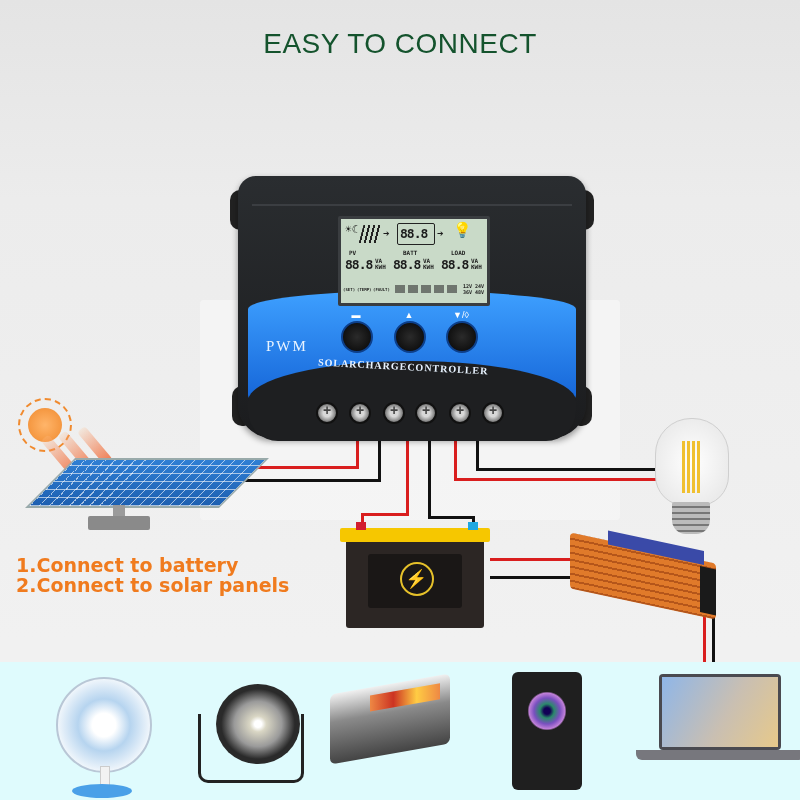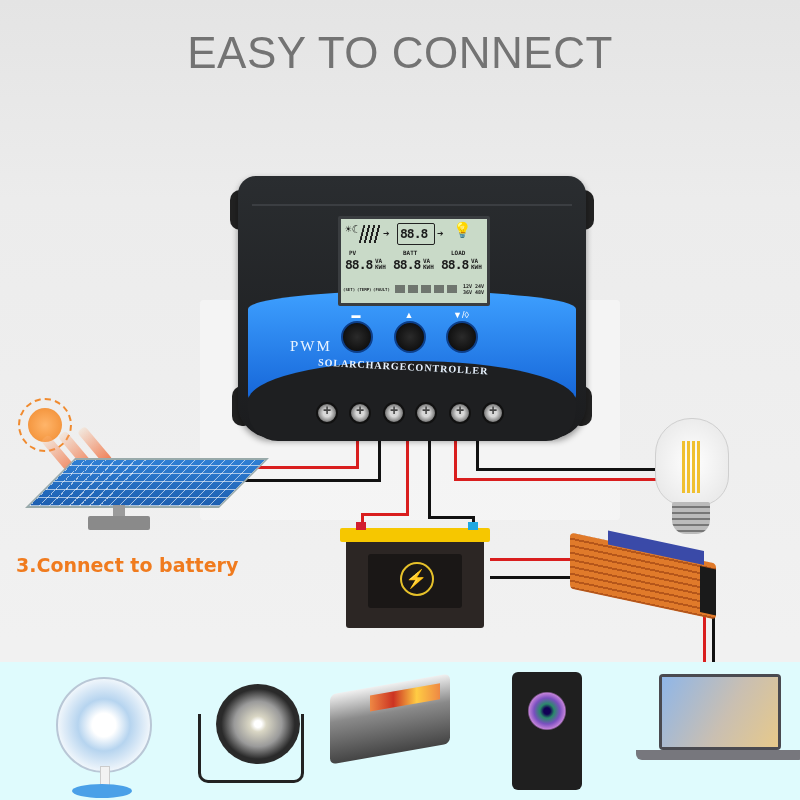--- a/index.html
+++ b/index.html
@@ -1,21 +1,21 @@
 <!DOCTYPE html>
 <html><head>
 <meta charset="utf-8">
 <style>
   html,body{margin:0;padding:0;}
   body{width:800px;height:800px;overflow:hidden;position:relative;
        background:linear-gradient(#e4e4e4 0px,#ececec 200px,#f1f1f1 640px);
        font-family:"Liberation Sans",sans-serif;}
   .abs{position:absolute;}
-  .title{left:0;top:28px;width:800px;text-align:center;font-size:44px;
-         font-family:"Liberation Sans",sans-serif;color:#737373;letter-spacing:0.5px;}
+  .title{left:0;top:28px;width:800px;text-align:center;font-size:28px;
+         font-family:"Liberation Sans",sans-serif;color:#14532d;letter-spacing:0.5px;}
   .panel-board{left:200px;top:300px;width:420px;height:220px;background:#f6f6f6;
          border-radius:4px;opacity:0.7;}
   
   .ctrl{left:238px;top:176px;width:348px;height:262px;}
   .ctrl-body{left:0;top:0;width:348px;height:262px;background:linear-gradient(#2a2d30,#1b1c1e);
          border-radius:18px 18px 34px 34px;box-shadow:0 3px 6px rgba(0,0,0,0.4);}
   .ear{width:22px;height:40px;background:#222;border-radius:10px;}
   .lcd{left:100px;top:40px;width:146px;height:84px;background:#c9dac8;border:3px solid #3a3d40;
        border-radius:2px;font-family:"DejaVu Sans Mono",monospace;color:#1c1c1c;}
   .lcd-digit{font-size:13px;font-weight:bold;letter-spacing:-1px;}
@@ -112,21 +112,21 @@
     <div class="abs lcd-lbl" style="left:122px;top:64px;font-size:5px;line-height:6px;"><span>12V 24V</span><br><span>36V 48V</span></div>
   </div>
 
   <div class="abs btn-icon" style="left:104px;top:134px;">▬</div>
   <div class="abs btn" style="left:103px;top:145px;"></div>
   <div class="abs btn-icon" style="left:157px;top:134px;">▲</div>
   <div class="abs btn" style="left:156px;top:145px;"></div>
   <div class="abs btn-icon" style="left:209px;top:134px;">▼/◊</div>
   <div class="abs btn" style="left:208px;top:145px;"></div>
 
-  <div class="abs pwm" style="left:52px;top:162px;">PWM</div>
+  <div class="abs pwm" style="left:28px;top:162px;">PWM</div>
   <div class="abs brand" style="left:80px;top:185px;">SOLARCHARGECONTROLLER</div>
 
   <div class="abs screw" style="left:78px;top:226px;"></div>
   <div class="abs screw" style="left:111px;top:226px;"></div>
   <div class="abs screw" style="left:145px;top:226px;"></div>
   <div class="abs screw" style="left:177px;top:226px;"></div>
   <div class="abs screw" style="left:211px;top:226px;"></div>
   <div class="abs screw" style="left:244px;top:226px;"></div>
 </div>
 
@@ -159,21 +159,22 @@
   <div style="position:absolute;left:22px;top:12px;width:94px;height:54px;background:#1a1716;border-radius:3px;"></div>
   <div style="position:absolute;left:54px;top:20px;width:30px;height:30px;border:2px solid #e6c12a;border-radius:50%;color:#f5d230;text-align:center;font-size:18px;line-height:30px;">⚡</div>
 </div>
 
 <div class="abs" style="left:570px;top:548px;width:146px;height:56px;background:repeating-linear-gradient(#e07a2a 0 5px,#b5561a 5px 7px);transform:skewY(12deg);border-radius:4px;">
   <div style="position:absolute;left:38px;top:-10px;width:96px;height:14px;background:#3a4aa8;"></div>
   <div style="position:absolute;right:0;top:6px;width:16px;height:46px;background:#1a1a1a;"></div>
 </div>
 
 <div class="abs note">
-  <div>3.Connect to battery</div>
+  <div>1.Connect to battery</div>
+  <div>2.Connect to solar panels</div>
 </div>
 
 <div class="abs bottom">
 
   <div class="abs" style="left:56px;top:15px;width:92px;height:92px;border-radius:50%;border:2px solid #b9c7d6;background:radial-gradient(#ffffff 18%,#b6d4ef 40%,#eef5fb 70%);"></div>
   <div class="abs" style="left:100px;top:104px;width:8px;height:24px;background:#f2f2f2;border:1px solid #ccc;"></div>
   <div class="abs" style="left:72px;top:122px;width:60px;height:14px;border-radius:50%;background:#4aa0e8;"></div>
 
   <div class="abs" style="left:216px;top:22px;width:84px;height:80px;border-radius:50%;background:radial-gradient(#ffffff 6%,#d9d6c4 14%,#9a9a9a 40%,#2a2a2a 62%);"></div>
   <div class="abs" style="left:198px;top:52px;width:100px;height:66px;border:3px solid #222;border-top:none;border-radius:0 0 10px 10px;"></div>

